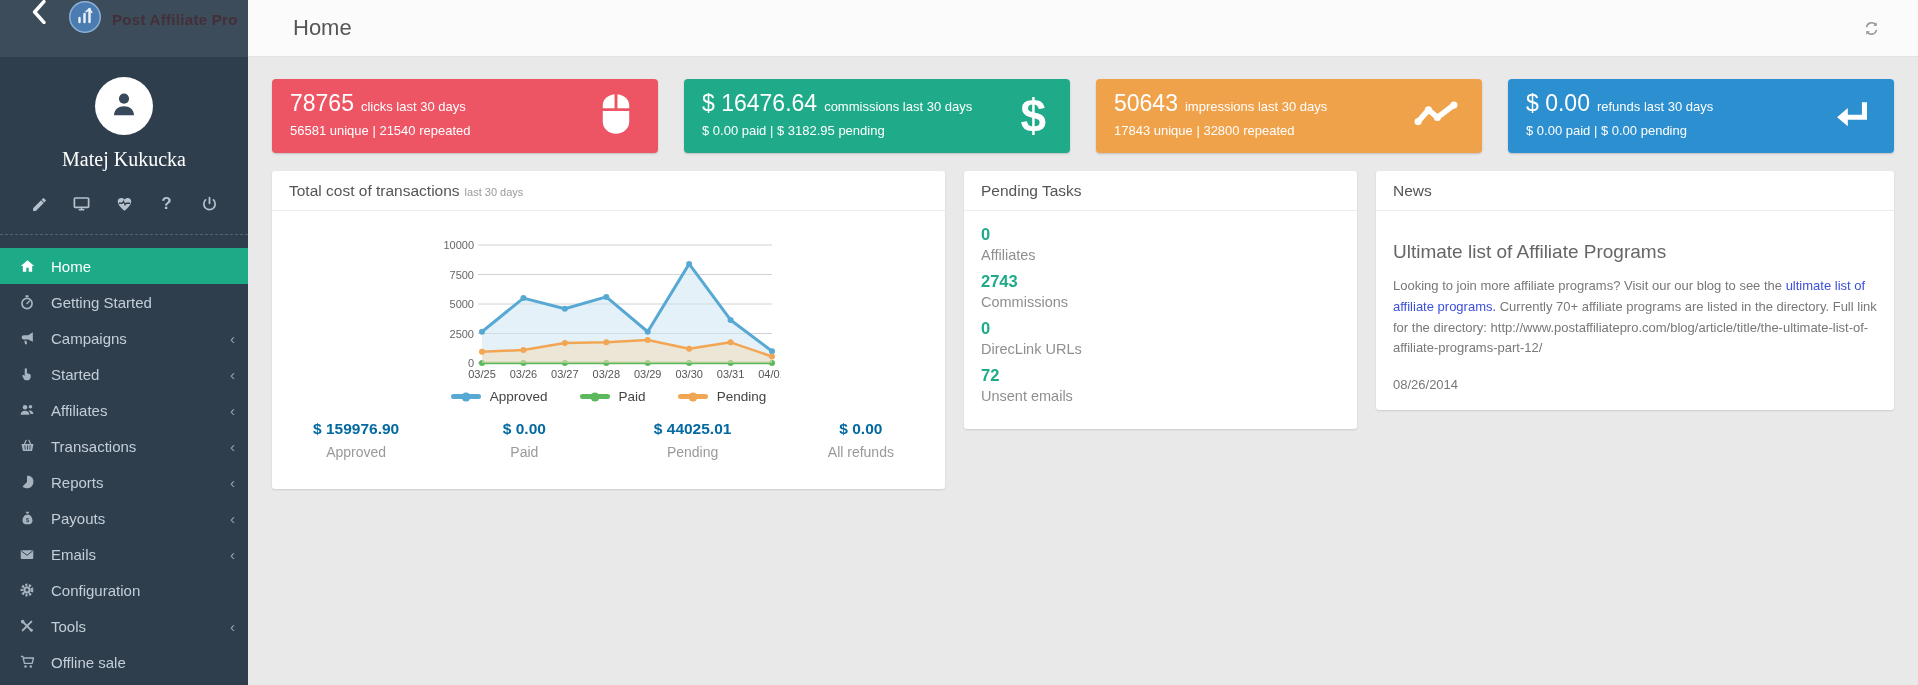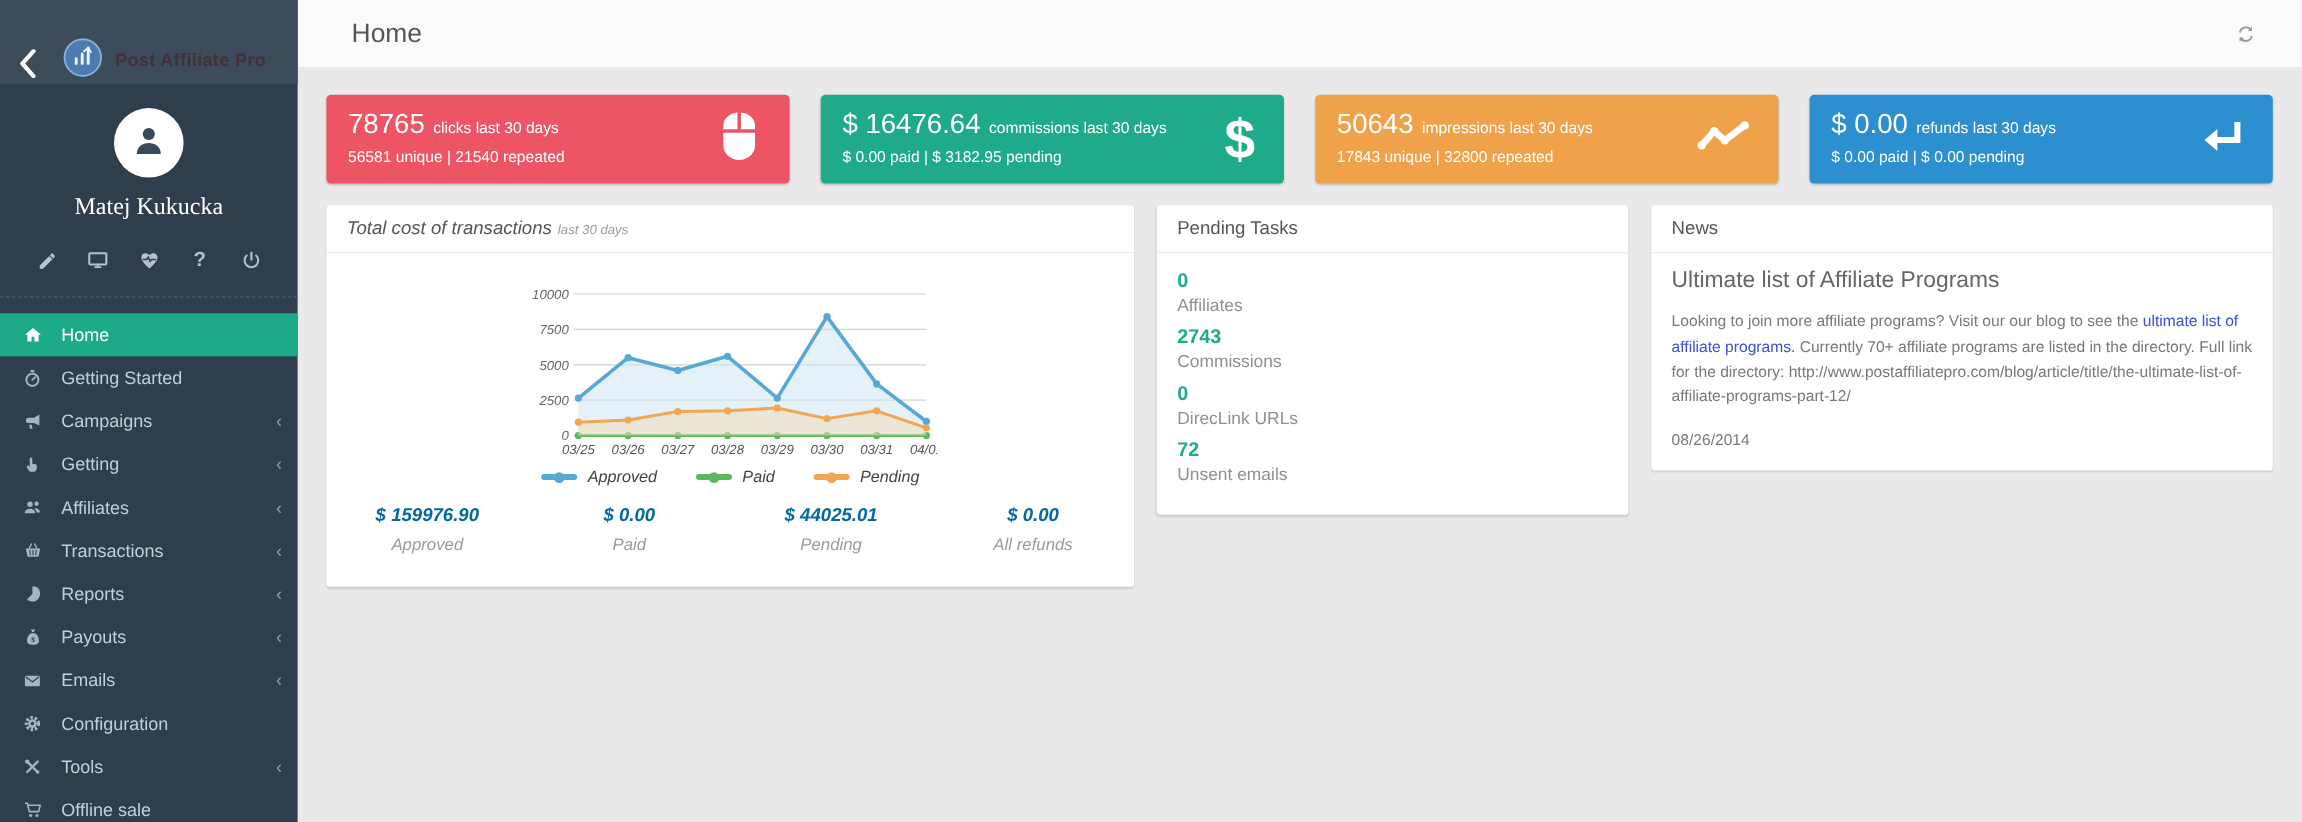--- a/index.html
+++ b/index.html
@@ -1,20 +1,20 @@
 <!DOCTYPE html>
 <html><head>
 <meta charset="utf-8">
 <style>
   * { margin:0; padding:0; box-sizing:border-box; }
   html,body { width:1918px; height:685px; overflow:hidden; font-family:"Liberation Sans","DejaVu Sans",sans-serif; background:#e9e9e9; }
 
   
   .sidebar { position:fixed; left:0; top:0; width:248px; height:685px; background:#2f3e4d; z-index:5; }
-  .sidebar-top { height:70px; background:#3d4c5b; display:flex; align-items:flex-end; padding:0 16px; }
+  .sidebar-top { height:57px; background:#3d4c5b; display:flex; align-items:flex-start; padding:0 32px; }
   .back-btn { display:flex; align-items:center; cursor:pointer; margin-right:22px; }
   .logo-wrap { display:flex; align-items:center; }
   .brand-text { color:#46262c; font-size:15px; font-weight:bold; margin-left:10px; opacity:.75; letter-spacing:.3px; white-space:nowrap; }
   .profile { text-align:center; padding-top:20px;font-family:Liberation Serif, serif; }
   .avatar { width:58px; height:58px; border-radius:50%; background:#fff; margin:0 auto; display:flex; align-items:center; justify-content:center; }
   .user-name { color:#fff; font-size:20px; font-weight:400; margin-top:13px; }
   .quick-row { display:flex; justify-content:space-between; align-items:center; padding:22px 28px 0 28px; }
   .quick-ic { cursor:pointer; display:flex; align-items:center; justify-content:center; width:22px; height:22px; }
   .q-question { color:#b6c1cb; font-size:17px; font-weight:bold; }
   .side-sep { border-top:1px dashed #55636e; margin-top:19px; }
@@ -40,42 +40,42 @@
   .sc-value { font-size:23px; font-weight:400; }
   .sc-label { font-size:13px; }
   .sc-line2 { font-size:13px; margin-top:6px; }
   .sc-icon { position:absolute; right:24px; top:50%; transform:translateY(-50%); }
   .dollar-glyph { font-size:46px; font-weight:600; line-height:1; }
 
   
   .panels { display:flex; gap:19px; margin-top:18px; align-items:flex-start; }
   .panel { background:#fff; border-radius:3px; box-shadow:0 1px 2px rgba(0,0,0,.12); }
   .panel-header { padding:11px 17px 10px 17px; border-bottom:1px solid #ececec; font-size:15.5px; color:#555; }
-  .panel-trans { width:673px; height:318px;font-style:italic; }
+  .panel-trans { width:673px; height:318px; }
   .panel-pending { width:393px; }
   .panel-news { flex:1; }
   .ph-sub { font-size:11px; color:#9a9a9a; margin-left:5px; }
 
   .trans-body { padding-top:20px; }
   .chart-wrap { width:345px; margin:0 auto; }
   .legend { display:flex; justify-content:center; gap:32px; margin-top:2px; }
   .legend-item { display:flex; align-items:center; gap:9px; font-size:13.5px; color:#444; }
   .lg-swatch { position:relative; width:30px; height:5px; border-radius:3px; display:inline-block; }
   .lg-dot { position:absolute; left:50%; top:50%; width:9px; height:9px; border-radius:50%; transform:translate(-50%,-50%); }
   .totals { display:flex; margin-top:16px; }
   .tot-col { flex:1; text-align:center; }
   .tot-value { font-size:15.5px; font-weight:bold; color:#0369a1; }
   .tot-label { font-size:14px; color:#9a9a9a; margin-top:6px; }
 
   .pending-body { padding:14px 17px 16px 17px; }
   .pt-value { font-size:16.5px; font-weight:bold; color:#1fab89; line-height:1.15; }
   .pt-label { font-size:14.5px; color:#8f8f8f; margin:3px 0 9px 0; }
 
   .news-body { padding:8px 17px 18px 17px; }
-  .news-article-title { font-size:19px; color:#666; font-weight:400; margin:4px 0 13px 0; }
+  .news-article-title { font-size:19px; color:#666; font-weight:400; margin:22px 0 13px 0; }
   .news-text { font-size:13px; color:#787878; line-height:1.6; }
   .news-link { color:#3b4fd9; cursor:pointer; }
   .news-date { font-size:13px; color:#787878; margin-top:18px; }
 </style>
 </head>
 <body>
 
 <div class="sidebar">
   <div class="sidebar-top">
     <span class="back-btn">
@@ -170,21 +170,21 @@
       </span>
       <span>Campaigns</span>
       <span class="mi-chev">‹</span>
     </div>
     <div class="mi">
       <span class="mi-ic">
         <svg width="14" height="16" viewBox="0 0 24 24">
             <path fill="#a7b4c0" d="M10 2c1 0 1.9.8 1.9 1.9v7l4.7 1c1 .2 1.7 1.1 1.7 2.1v3.4c0 .5-.1 1-.4 1.5l-1.5 2.5c-.4.7-1.1 1.1-1.8 1.1H9.1c-.8 0-1.5-.4-1.9-1L4.1 16c-.6-1 .1-2.3 1.3-2.4.5 0 1 .2 1.3.5l1.4 1.5V3.9C8.1 2.8 9 2 10 2z"></path>
           </svg>
       </span>
-      <span>Getting</span>
+      <span>Started</span>
       <span class="mi-chev">‹</span>
     </div>
     <div class="mi">
       <span class="mi-ic">
         <svg width="18" height="16" viewBox="0 0 24 24">
             <circle cx="9" cy="7.8" r="3.4" fill="#a7b4c0"></circle>
             <path d="M2.5 19c0-3.7 3-5.7 6.5-5.7s6.5 2 6.5 5.7z" fill="#a7b4c0"></path>
             <circle cx="17.2" cy="7.2" r="2.7" fill="#a7b4c0"></circle>
             <path d="M16 12.9c3.1.2 5.5 2.1 5.5 5.1h-4.2c-.3-2.1-1.4-3.9-3-5z" fill="#a7b4c0"></path>
           </svg>

